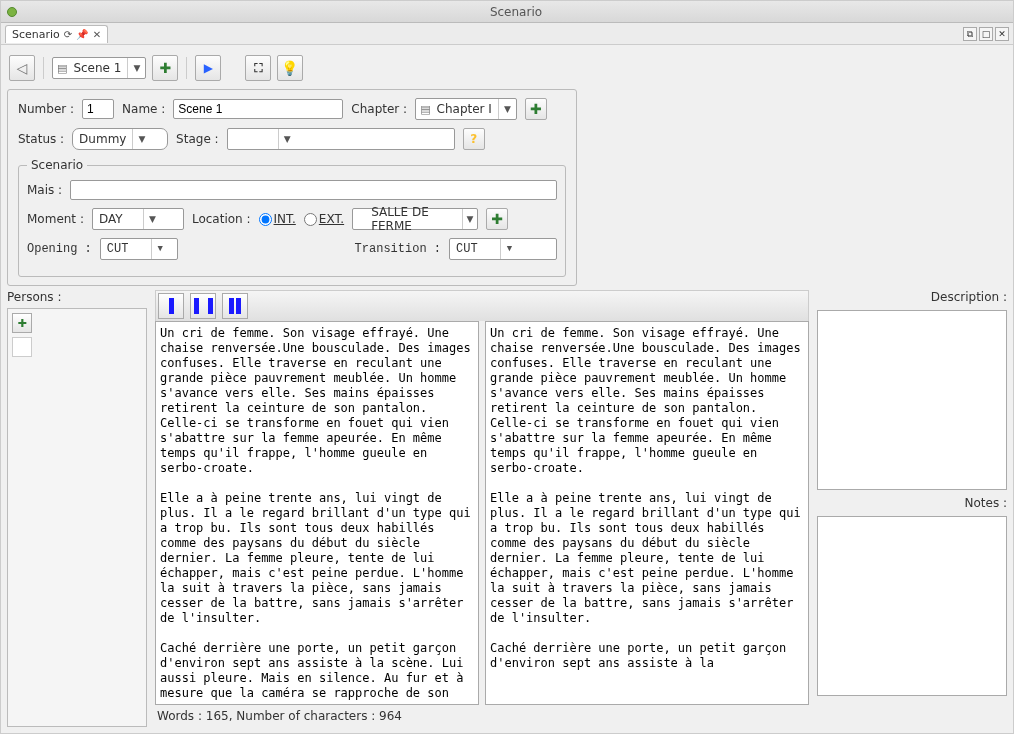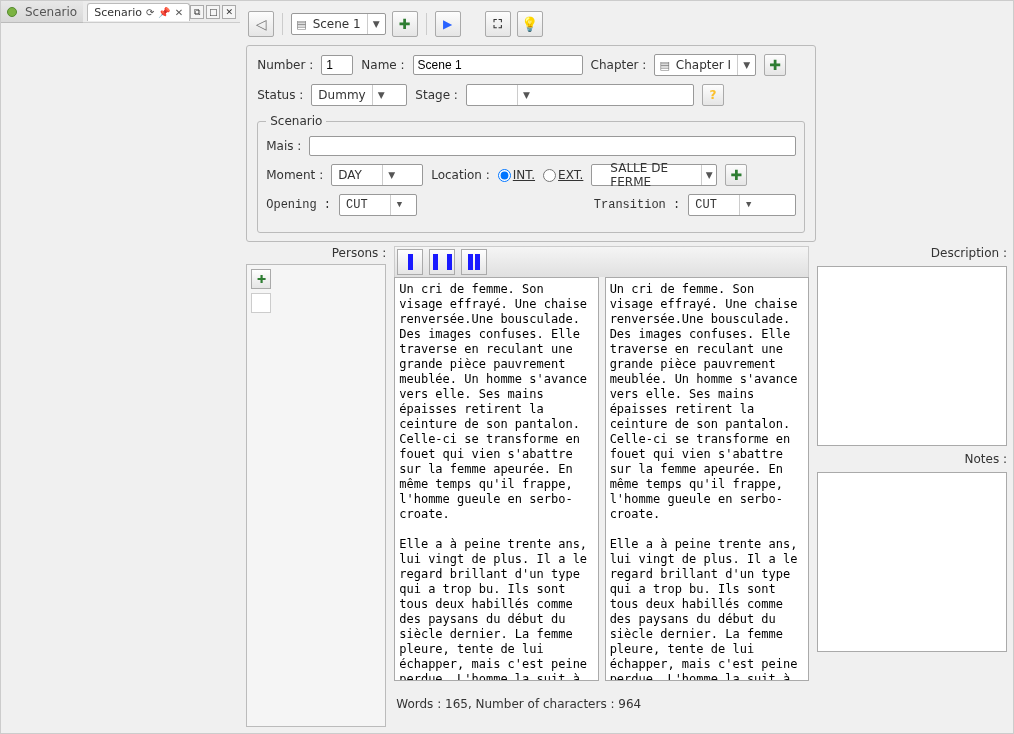--- a/index.html
+++ b/index.html
@@ -1,17 +1,17 @@
 <!DOCTYPE html>
 <html><head>
 <meta charset="utf-8">
 <style>
 * { box-sizing: border-box; margin: 0; padding: 0; }
 body { font-family: "DejaVu Sans", Arial, sans-serif; font-size: 12px; background: #e8e8e8; color: #333; }
-.window { width: 1014px; height: 734px; background: #f0f0f0; border: 1px solid #ccc; display: flex; flex-direction: row; }
+.window { width: 1014px; height: 734px; background: #f0f0f0; border: 1px solid #ccc; display: flex; flex-direction: column; }
 .titlebar { height: 22px; background: linear-gradient(#e8e8e8,#d8d8d8); display: flex; align-items: center; padding: 0 6px; border-bottom: 1px solid #bbb; }
 .titlebar .close-dot { width: 10px; height: 10px; border-radius: 50%; background: #7cb342; border: 1px solid #558b2f; margin-right: 8px; }
 .titlebar .title { flex: 1; text-align: center; font-size: 12px; color: #555; }
 .tabstrip { height: 22px; background: #ececec; display: flex; align-items: center; border-bottom: 1px solid #ccc; padding: 0 4px; }
 .tab { display: flex; align-items: center; gap: 4px; padding: 2px 6px; background: #fff; border: 1px solid #bbb; border-bottom: none; border-radius: 3px 3px 0 0; font-size: 11px; }
 .tab .mini-icon { font-size: 10px; }
 .tabstrip .spacer { flex: 1; }
 .winbtns { display: flex; gap: 2px; }
 .winbtn { width: 14px; height: 14px; border: 1px solid #aaa; background: #f5f5f5; font-size: 9px; text-align: center; line-height: 12px; cursor: pointer; }
 .content { flex: 1; padding: 6px; overflow: hidden; display: flex; flex-direction: column; gap: 4px; }
@@ -23,32 +23,32 @@
 .combo .caret { width: 18px; height: 100%; border-left: 1px solid #ccc; display: flex; align-items: center; justify-content: center; font-size: 9px; color: #555; cursor: pointer; }
 fieldset.panel { border: 1px solid #bbb; border-radius: 3px; padding: 8px 10px; background: #f0f0f0; width: 570px; }
 .row { display: flex; align-items: center; gap: 8px; margin-bottom: 8px; flex-wrap: nowrap; }
 .lbl { font-size: 12px; color: #333; white-space: nowrap; }
 input.txt { border: 1px solid #999; background: #fff; height: 20px; padding: 0 4px; font-size: 12px; border-radius: 2px; }
 fieldset.sub { border: 1px solid #bbb; border-radius: 3px; padding: 8px; margin-top: 2px; }
 fieldset.sub legend { font-size: 12px; padding: 0 4px; }
 .radio-wrap { display: inline-flex; align-items: flex-end; gap: 2px; text-decoration: underline; }
 .lower { display: flex; gap: 8px; flex: 1; min-height: 0; }
 .persons-col { width: 140px; display: flex; flex-direction: column; }
-.persons-col .plabel { font-size: 12px; margin-bottom: 4px; text-align: right; }
+.persons-col .plabel { font-size: 12px; margin-bottom: 4px; }
 .persons-box { flex: 1; border: 1px solid #bbb; background: #f5f5f5; padding: 4px; }
 .persons-box .p-add { width: 20px; height: 20px; border: 1px solid #aaa; background: linear-gradient(#fff,#e5e5e5); display: flex; align-items: center; justify-content: center; margin-bottom: 4px; cursor: pointer; }
 .persons-box .p-slot { width: 20px; height: 20px; border: 1px solid #ccc; background: #fff; }
 .editor-col { flex: 1; display: flex; flex-direction: column; min-width: 0; }
 .editor-tb { display: flex; gap: 6px; padding: 2px; background: linear-gradient(#f5f5f5,#e0e0e0); border: 1px solid #ccc; border-bottom: none; }
 .col-btn { width: 26px; height: 26px; border: 1px solid #aaa; background: linear-gradient(#fff,#e5e5e5); display: flex; align-items: center; justify-content: center; cursor: pointer; }
 .bars { display: flex; gap: 2px; }
 .bar { width: 5px; height: 16px; background: #1a1aff; }
 .texts { flex: 1; display: flex; gap: 6px; min-height: 0; }
 textarea.scene-text { flex: 1; font-family: "DejaVu Sans Mono","Courier New",monospace; font-size: 12px; line-height: 1.25; border: 1px solid #aaa; padding: 4px; resize: none; background: #fff; overflow-y: scroll; }
-.status-line { font-size: 12px; padding: 16px 2px; color: #333; }
+.status-line { font-size: 12px; padding: 4px 2px; color: #333; }
 .right-col { width: 190px; display: flex; flex-direction: column; gap: 6px; }
 .right-col .rlabel { font-size: 12px; text-align: right; }
 .right-col textarea { width: 100%; height: 180px; border: 1px solid #aaa; resize: none; background: #fff; font-family: inherit; font-size: 12px; padding: 2px; }
 .icon-plus { color: #2e7d32; font-weight: bold; font-size: 14px; }
 .icon-play { color: #2962ff; font-size: 12px; }
 .icon-back { color: #777; font-size: 14px; }
 .icon-full { font-size: 12px; font-weight: bold; }
 .icon-bulb { color: #fbc02d; font-size: 14px; }
 .icon-help { color: #fbc02d; font-weight: bold; }
 .icon-doc { color: #777; font-size: 11px; }
@@ -120,21 +120,21 @@
           <span class="combo-text">Chapter I</span>
           <span class="caret">▼</span>
         </div>
         <div class="tb-btn" style="width:22px;height:22px;">
             <span class="icon-plus">✚</span>
           </div>
       </div>
 
       <div class="row">
         <span class="lbl">Status :</span>
-        <div class="combo" style="width:96px;">
+        <div class="combo" style="width:96px;border-radius:7px;">
           <span class="combo-text">Dummy</span>
           <span class="caret">▼</span>
         </div>
         <span class="lbl">Stage :</span>
         <div class="combo" style="width:228px;">
           <span class="combo-text"></span>
           <span class="caret">▼</span>
         </div>
         <div class="tb-btn" style="width:22px;height:22px;">
             <span class="icon-help">?</span>

